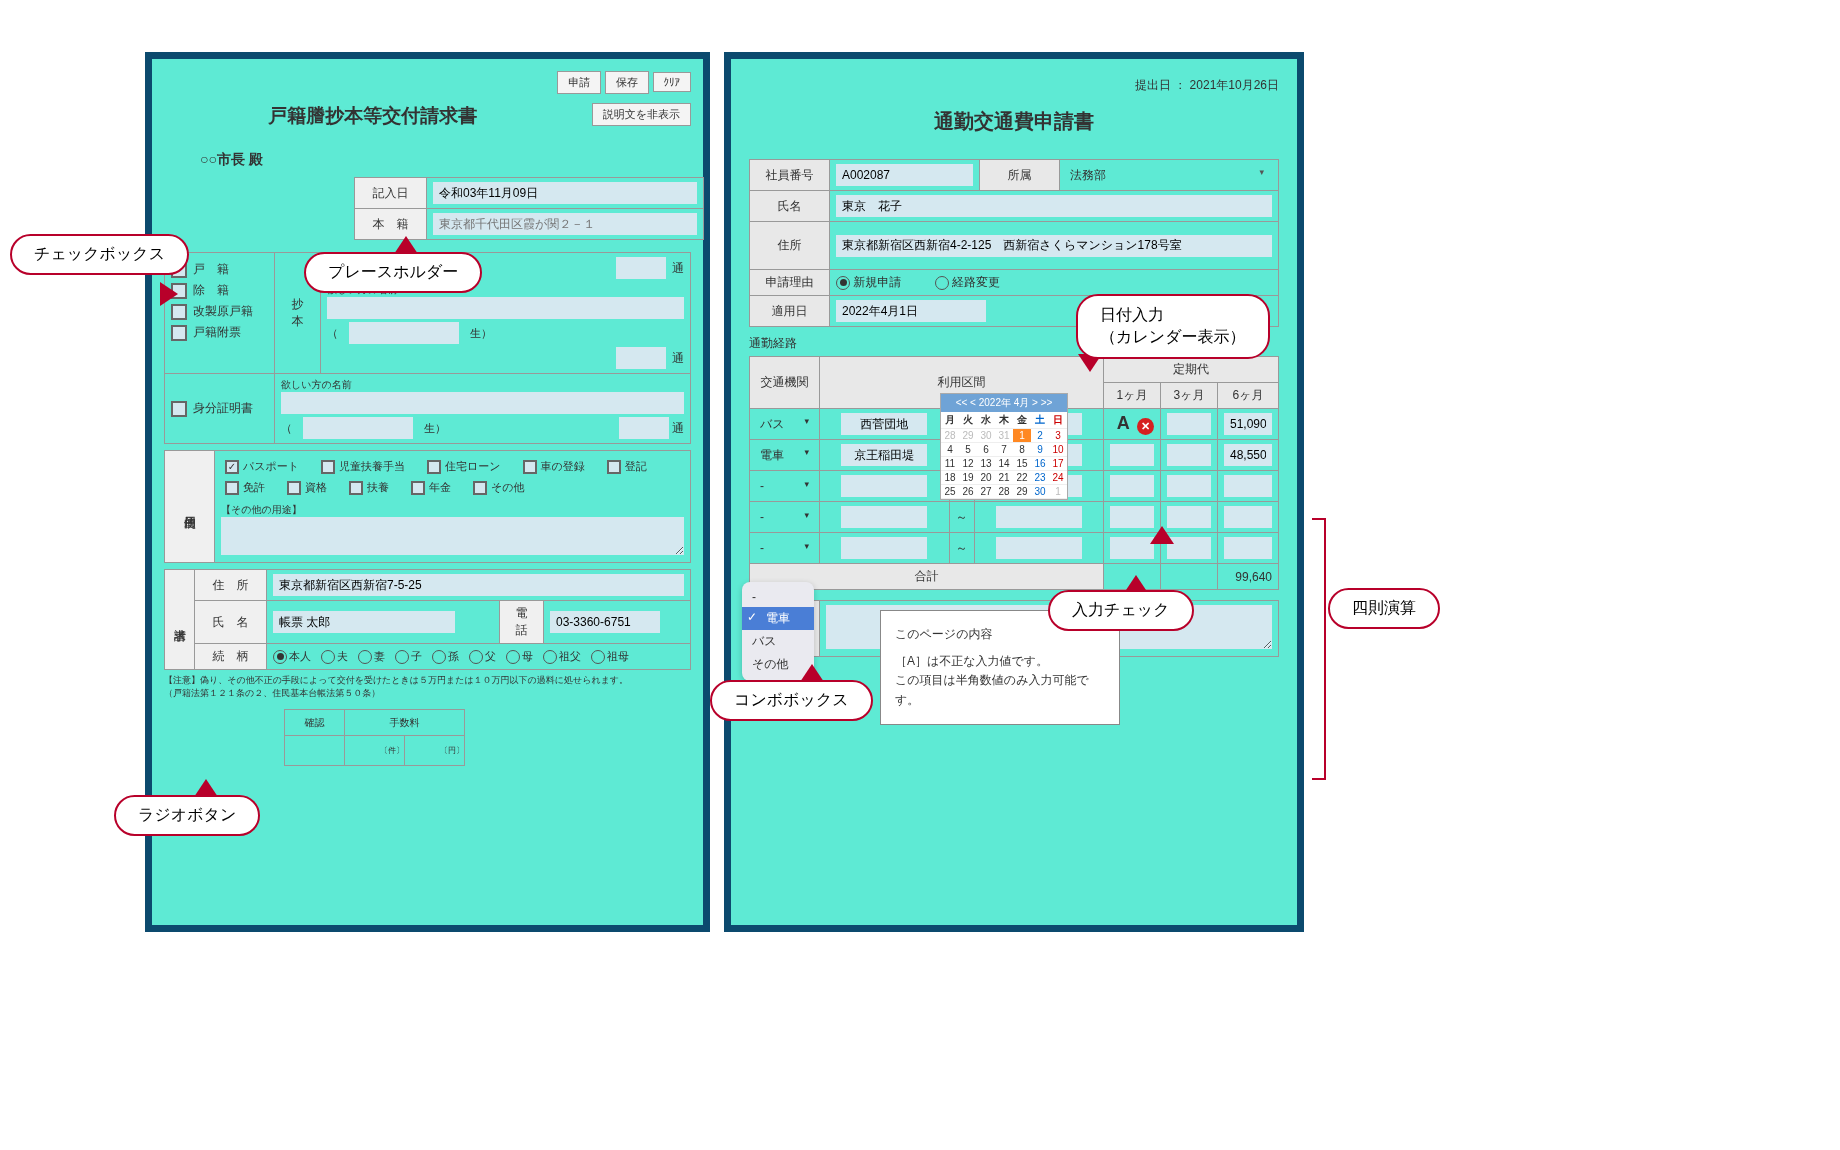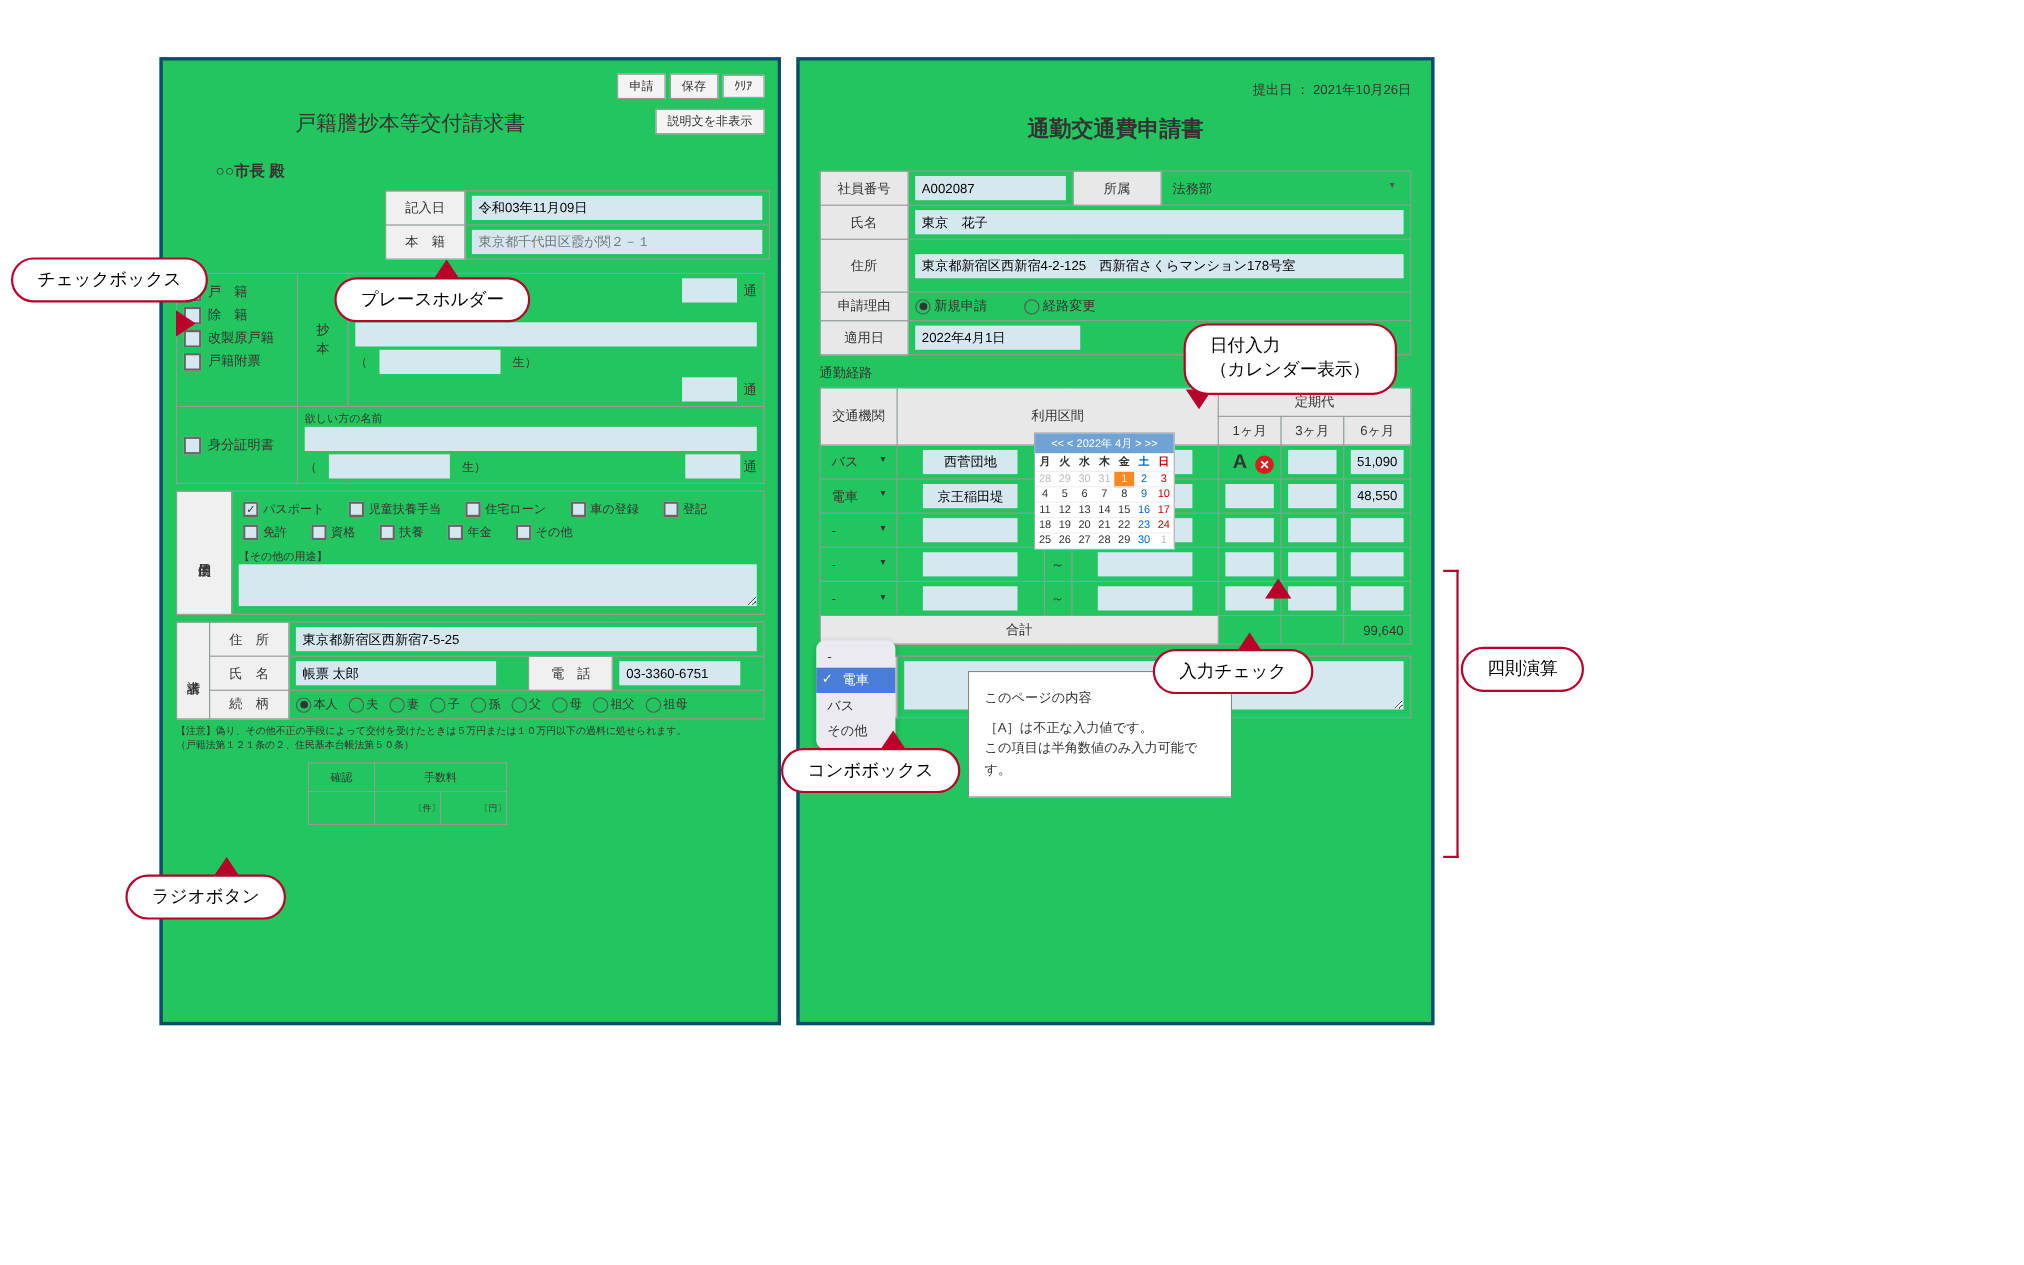--- a/index.html
+++ b/index.html
@@ -1,30 +1,30 @@
 <!DOCTYPE html>
 <html><head>
 <meta charset="utf-8">
 <style>
 * { box-sizing: border-box; margin: 0; padding: 0; }
 body { font-family: "Hiragino Sans", "Meiryo", sans-serif; background: #fff; width: 1840px; height: 1150px; position: relative; font-size: 13px; color: #333; }
 
-.form-page { position: absolute; background: #22c55e; border: 3px solid #0c4a6e; }
+.form-page { position: absolute; background: #5eead4; border: 7px solid #0c4a6e; }
 .form-left { left: 145px; top: 52px; width: 565px; height: 880px; padding: 12px; }
 .form-right { left: 724px; top: 52px; width: 580px; height: 880px; padding: 18px; }
 
 .callout { position: absolute; background: #fff; border: 2px solid #B8002A; border-radius: 22px; padding: 8px 22px; font-size: 16px; font-weight: 500; color: #000; z-index: 50; white-space: nowrap; }
 .callout-arrow { position: absolute; width: 0; height: 0; z-index: 49; }
 .arrow-right { border-top: 12px solid transparent; border-bottom: 12px solid transparent; border-left: 18px solid #B8002A; }
 .arrow-up { border-left: 12px solid transparent; border-right: 12px solid transparent; border-bottom: 18px solid #B8002A; }
 .arrow-down { border-left: 12px solid transparent; border-right: 12px solid transparent; border-top: 18px solid #B8002A; }
 
 .btn-sm { display: inline-block; border: 1px solid #999; background: #f4f4f4; padding: 3px 10px; font-size: 11px; cursor: pointer; }
 .btn-row { text-align: right; margin-bottom: 5px; }
-.title1 { font-size: 19px; font-weight: normal; text-align: center; margin: 4px 0 10px; }
+.title1 { font-size: 19px; font-weight: bold; text-align: center; margin: 4px 0 10px; }
 .title2 { font-size: 20px; font-weight: bold; text-align: center; margin: 14px 0 24px; }
 .sub-addr { font-weight: bold; margin: 12px 0 8px 36px; font-size: 14px; }
 
 .tbl { border-collapse: collapse; width: 100%; }
 .tbl td, .tbl th { border: 1px solid #999; padding: 4px 6px; font-size: 12px; vertical-align: middle; }
 .lbl-cell { background: #f0f0f0; width: 72px; text-align: center; font-weight: normal; }
 .input-blue { background: #d5e8f0; border: none; padding: 3px 6px; font-size: 12px; height: 22px; }
 .input-wide { width: 100%; }
 
 .chk-row { display: flex; align-items: center; gap: 6px; padding: 2px 0; }
@@ -236,21 +236,21 @@
   <table class="tbl" style="margin-top:6px;">
     <tbody>
         <tr>
       <td class="lbl-cell" rowspan="3" style="width:24px; writing-mode:vertical-rl;">請求者</td>
       <td class="lbl-cell" style="width:52px;">住　所</td>
       <td colspan="3"><input class="input-blue input-wide" value="東京都新宿区西新宿7-5-25" style=""></td>
     </tr>
     <tr>
       <td class="lbl-cell">氏　名</td>
       <td><input class="input-blue" style="width: 182px;" value="帳票 太郎"></td>
-      <td class="lbl-cell" style="width:76px;">電　話</td>
+      <td class="lbl-cell" style="width:44px;">電　話</td>
       <td><input class="input-blue" style="width: 110px;" value="03-3360-6751"></td>
     </tr>
     <tr>
       <td class="lbl-cell">続　柄</td>
       <td colspan="3">
         <div class="radio-row" id="rel-radios">
               <span style="display: inline-flex; align-items: center; gap: 2px;">
                 <span class="radio-circle">
                   <span class="radio-dot"></span>
                 </span>

